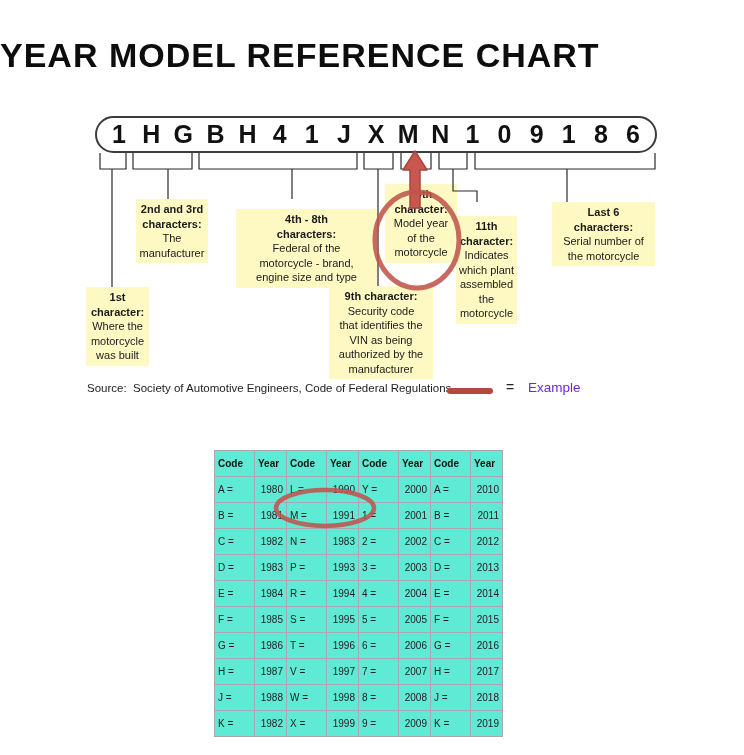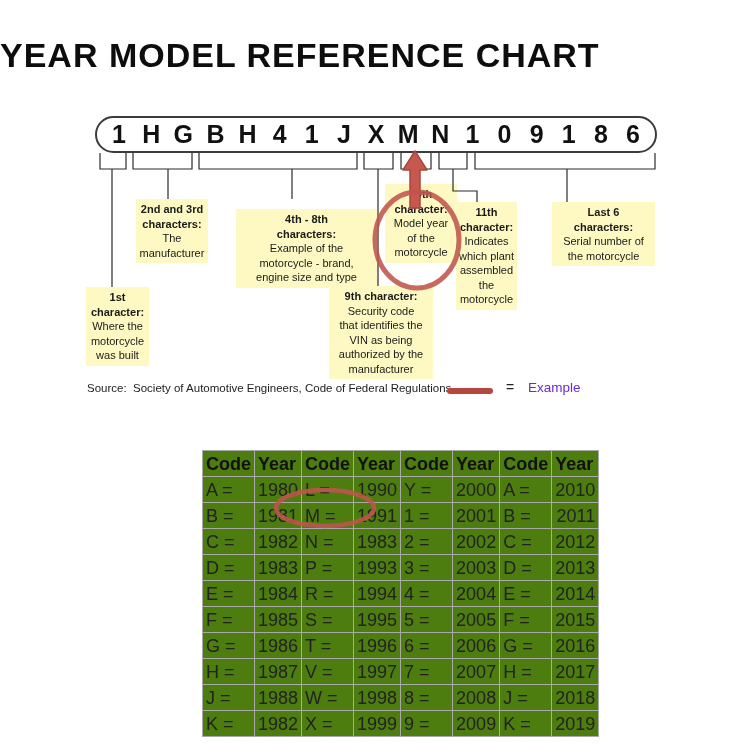--- a/index.html
+++ b/index.html
@@ -27,30 +27,30 @@
     background:#fef9c3;text-align:center;font-size:11px;line-height:1.32;
     padding:3px 2px;box-sizing:border-box;z-index:3;
   }
   .co-title{font-weight:bold;white-space:pre-line;}
   .co-body{white-space:pre-line;}
   #callout-1st{left:86px;top:287px;width:63px;}
   #callout-2nd-3rd{left:136px;top:199px;width:72px;}
   #callout-4th-8th{left:236px;top:201px;width:141px;margin-top:8px;}
   #callout-9th{left:329px;top:286px;width:104px;}
   #callout-10th{left:385px;top:184px;width:72px;}
-  #callout-11th{left:456px;top:202px;width:61px;}
+  #callout-11th{left:456px;top:216px;width:61px;}
   #callout-last6{left:552px;top:202px;width:103px;}
   
   #source-line{left:87px;top:382px;font-size:11.5px;color:#222;white-space:pre;}
   #legend-equals{left:506px;top:379px;font-size:14px;color:#222;}
   #legend-label{left:528px;top:380px;font-size:13.5px;color:#6d28d9;}
   
   #year-table{
-    left:202px;top:450px;border-collapse:collapse;z-index:2;
-    font-size:18px;color:#222;background:#4d7c0f;
+    left:214px;top:450px;border-collapse:collapse;z-index:2;
+    font-size:10px;color:#222;background:#5eead4;
   }
   #year-table th,#year-table td{
     border:1px solid #a9a9a9;height:23px;padding:1px 3px;line-height:14px;
   }
   #year-table th{font-weight:bold;text-align:left;color:#111;}
   .code-col{width:33px;text-align:left;}
   .year-col{width:25px;text-align:right;}
 </style>
 </head>
 <body>
@@ -114,21 +114,21 @@
 </div>
 <div class="abs callout" id="callout-2nd-3rd">
   <div class="co-title">2nd and 3rd
 characters:</div>
   <div class="co-body">The
 manufacturer</div>
 </div>
 <div class="abs callout" id="callout-4th-8th">
   <div class="co-title">4th - 8th
 characters:</div>
-  <div class="co-body">Example of the
+  <div class="co-body">Federal of the
 motorcycle - brand,
 engine size and type</div>
 </div>
 <div class="abs callout" id="callout-9th">
   <div class="co-title">9th character:</div>
   <div class="co-body">Security code
 that identifies the
 VIN as being
 authorized by the
 manufacturer</div>

